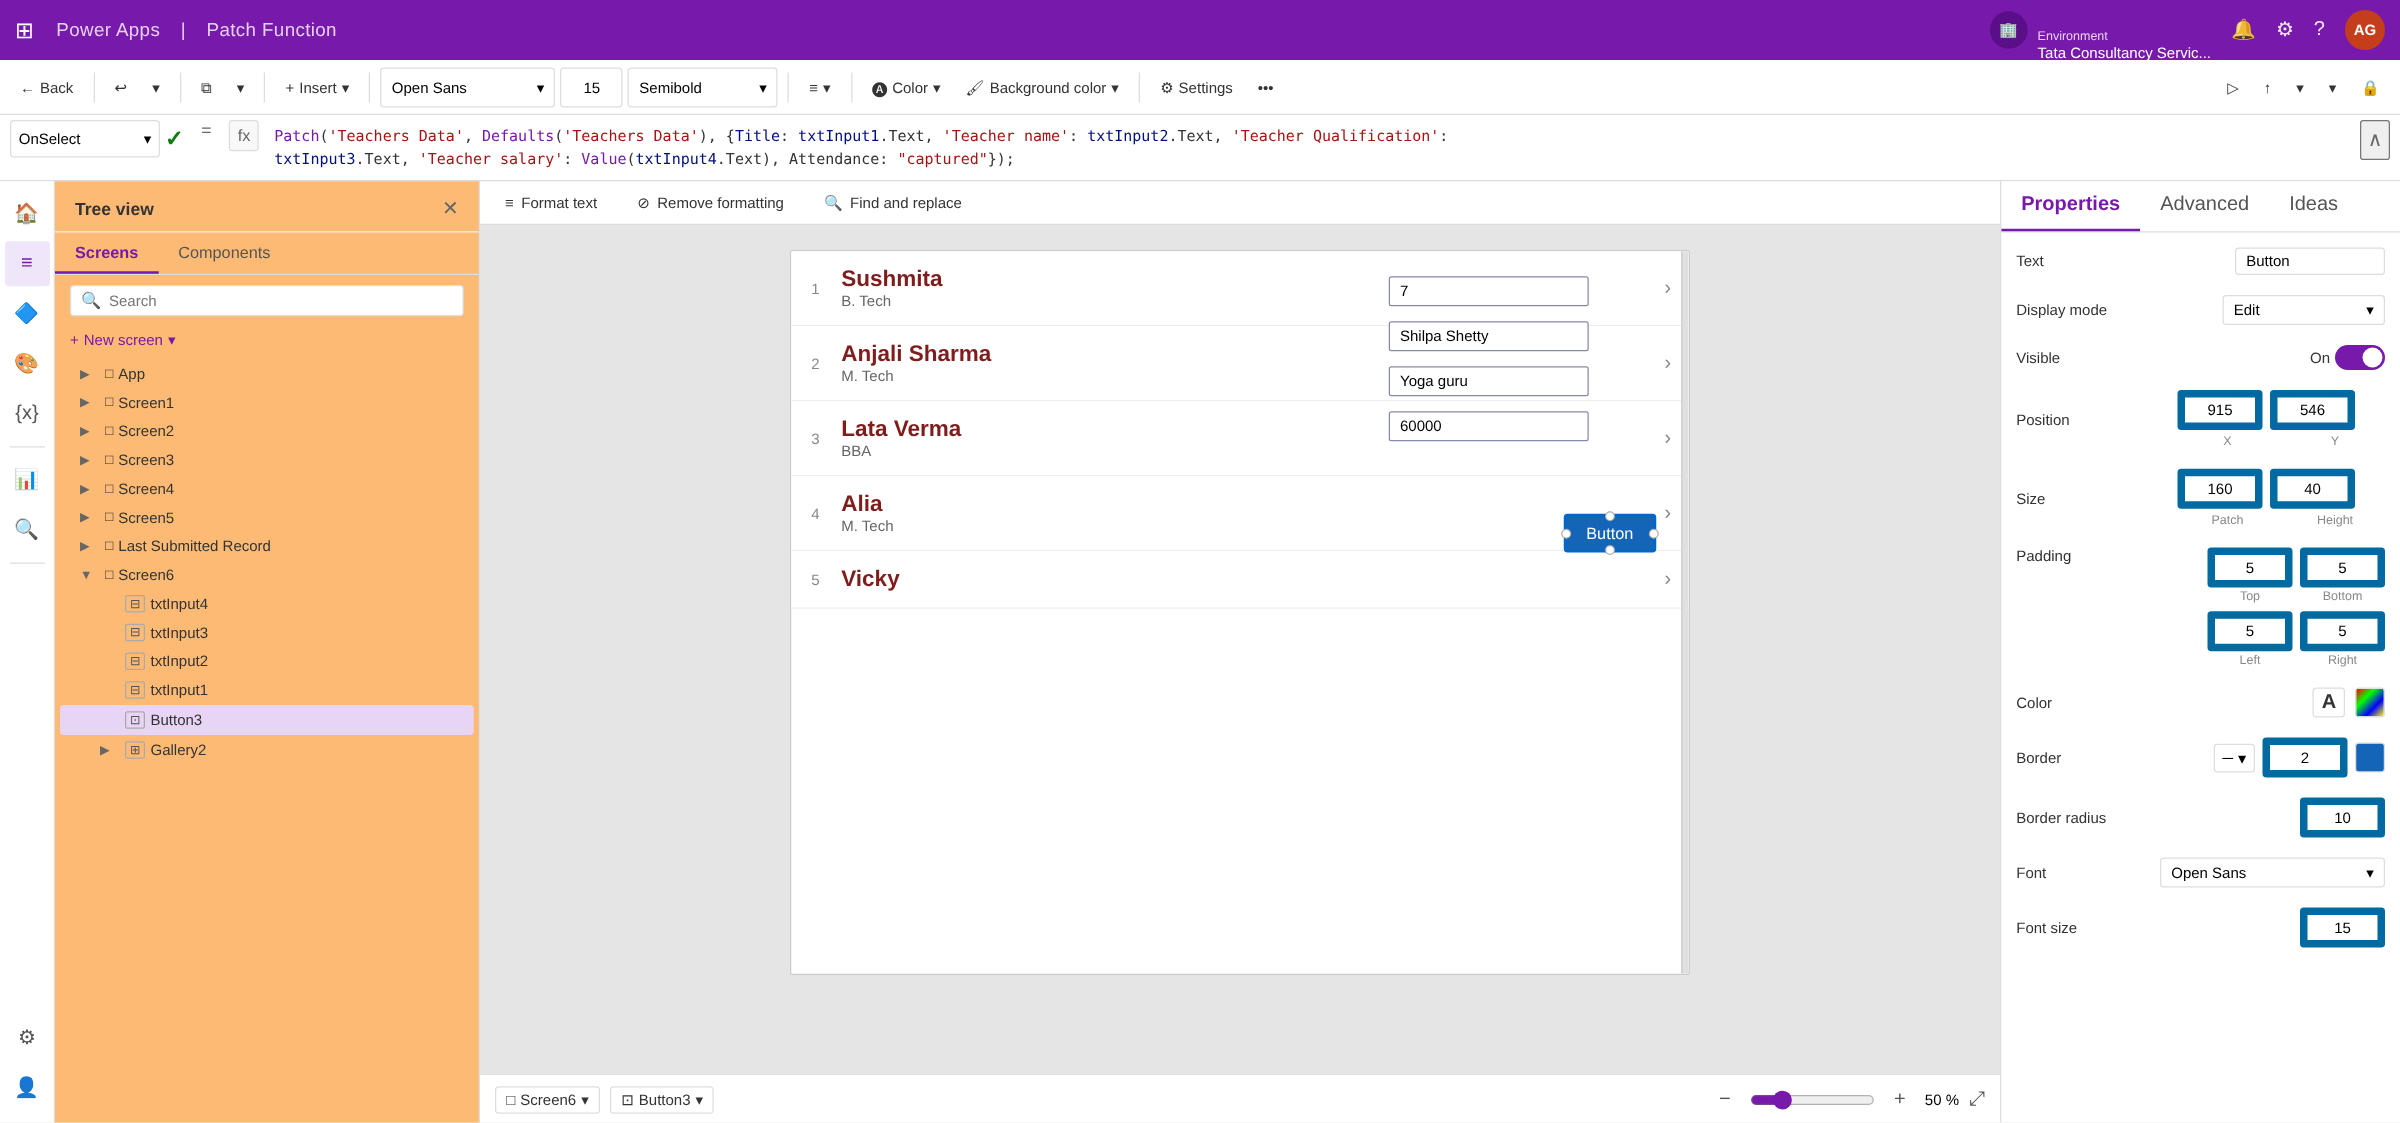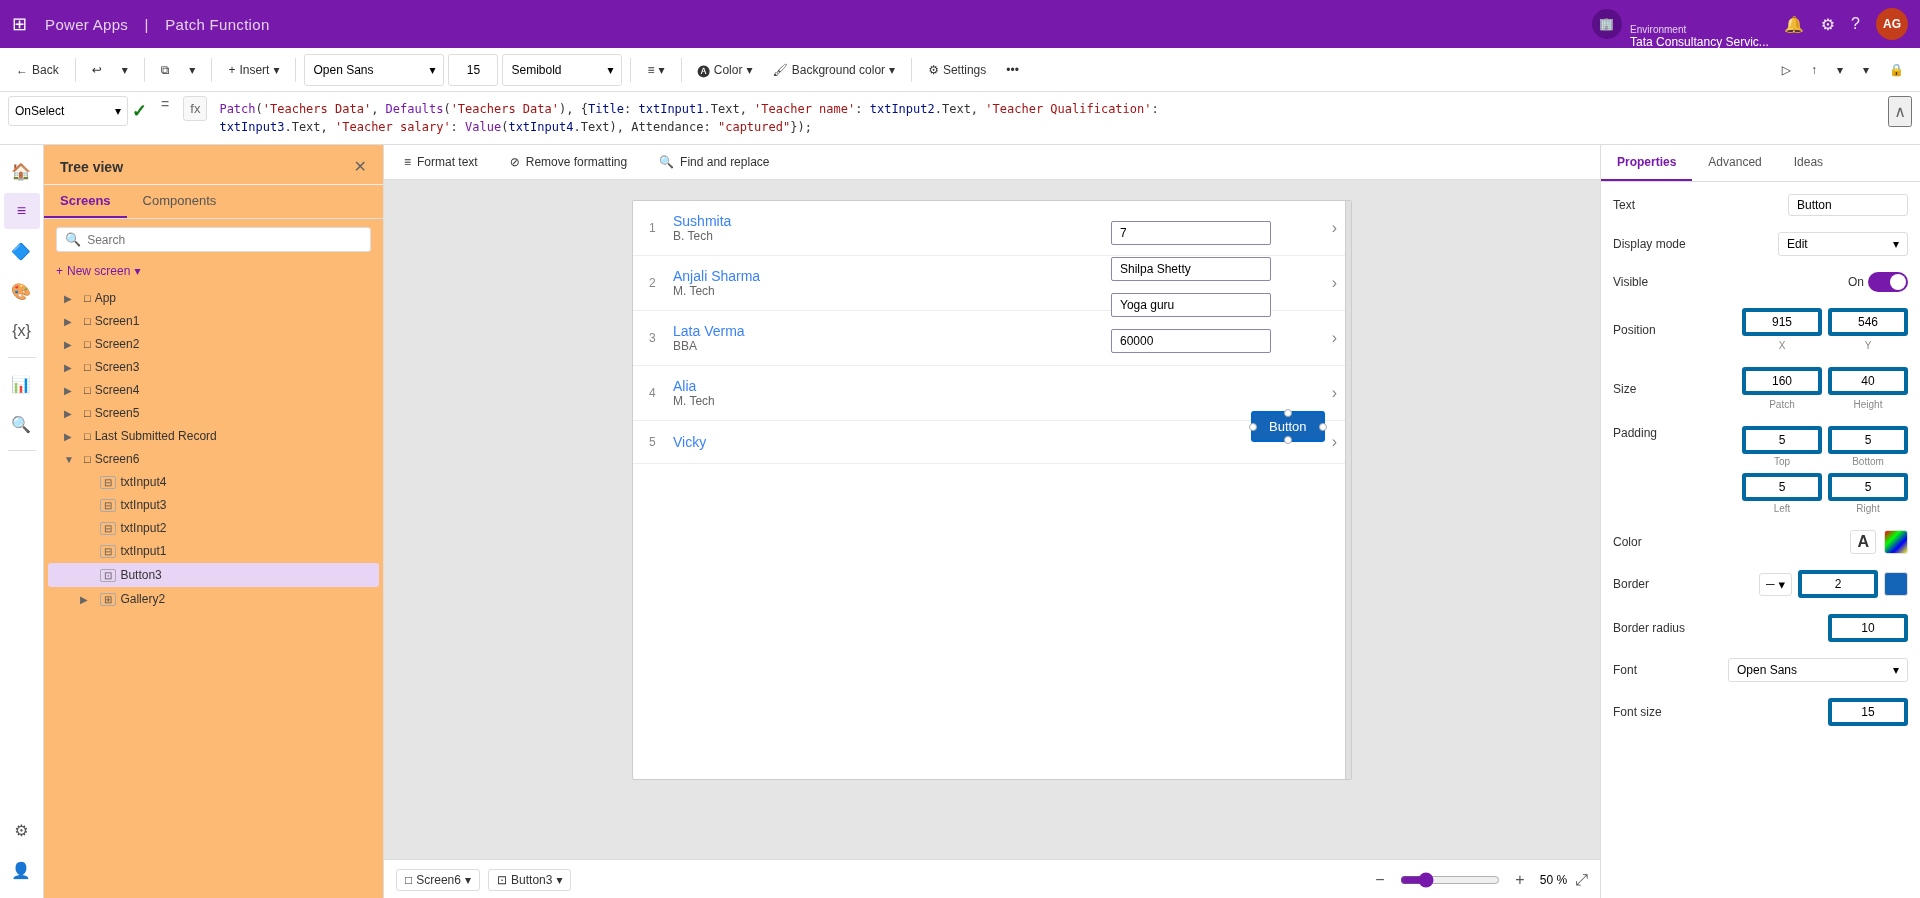--- a/index.html
+++ b/index.html
@@ -149,21 +149,21 @@
       width: 720px; height: 580px; background: white; border: 1px solid #ccc;
       position: relative; overflow: hidden; border-radius: 2px;
     }
     .gallery-list { position: absolute; left: 0; top: 0; width: 720px; }
     .gallery-item {
       display: flex; align-items: center; border-bottom: 1px solid #eee;
       padding: 12px 16px; cursor: pointer; background: white;
     }
     .gallery-item-num { font-size: 12px; color: #888; margin-right: 8px; min-width: 16px; }
     .gallery-item-info { flex: 1; }
-    .gallery-item-name { font-size: 14px; font-weight: 400; color: #3b82f6; }
+    .gallery-item-name { font-size: 18px; font-weight: 700; color: #7f1d1d; }
     .gallery-item-deg { font-size: 12px; color: #666; }
     .gallery-item-arrow { font-size: 16px; color: #888; }
     .canvas-input {
       border: 1px solid #8888aa; border-radius: 2px; padding: 4px 8px;
       font-size: 12px; background: white; width: 160px;
     }
 
     
     .canvas-button {
       position: absolute;
@@ -176,32 +176,32 @@
       border-radius: 50%; position: absolute;
     }
 
     
     .properties-panel {
       width: 320px; background: white; border-left: 1px solid #ddd;
       display: flex; flex-direction: column; overflow: hidden;
     }
     .props-tabs { display: flex; border-bottom: 1px solid #ddd; }
     .props-tab {
-      padding: 10px 16px; font-size: 12px; cursor: pointer;
+      padding: 10px 16px; font-size: 16px; cursor: pointer;
       border-bottom: 2px solid transparent; color: #555;
     }
     .props-tab.active { border-bottom-color: #7719aa; color: #7719aa; font-weight: 600; }
     .props-content { flex: 1; overflow-y: auto; padding: 12px; }
     .prop-row {
       display: flex; align-items: center; justify-content: space-between;
       margin-bottom: 16px;
     }
     .prop-label { font-size: 12px; color: #333; min-width: 100px; }
     .prop-input {
-      width: 80px; border: 4px solid #0369a1; border-radius: 3px;
+      width: 68px; border: 6px solid #0369a1; border-radius: 3px;
       padding: 3px 6px; font-size: 12px; text-align: center;
     }
     .prop-input-wide {
       width: 120px; border: 1px solid #ddd; border-radius: 3px;
       padding: 3px 8px; font-size: 12px;
     }
     .toggle-on {
       width: 40px; height: 20px; background: #7719aa; border-radius: 10px;
       position: relative; cursor: pointer; display: inline-block;
     }

